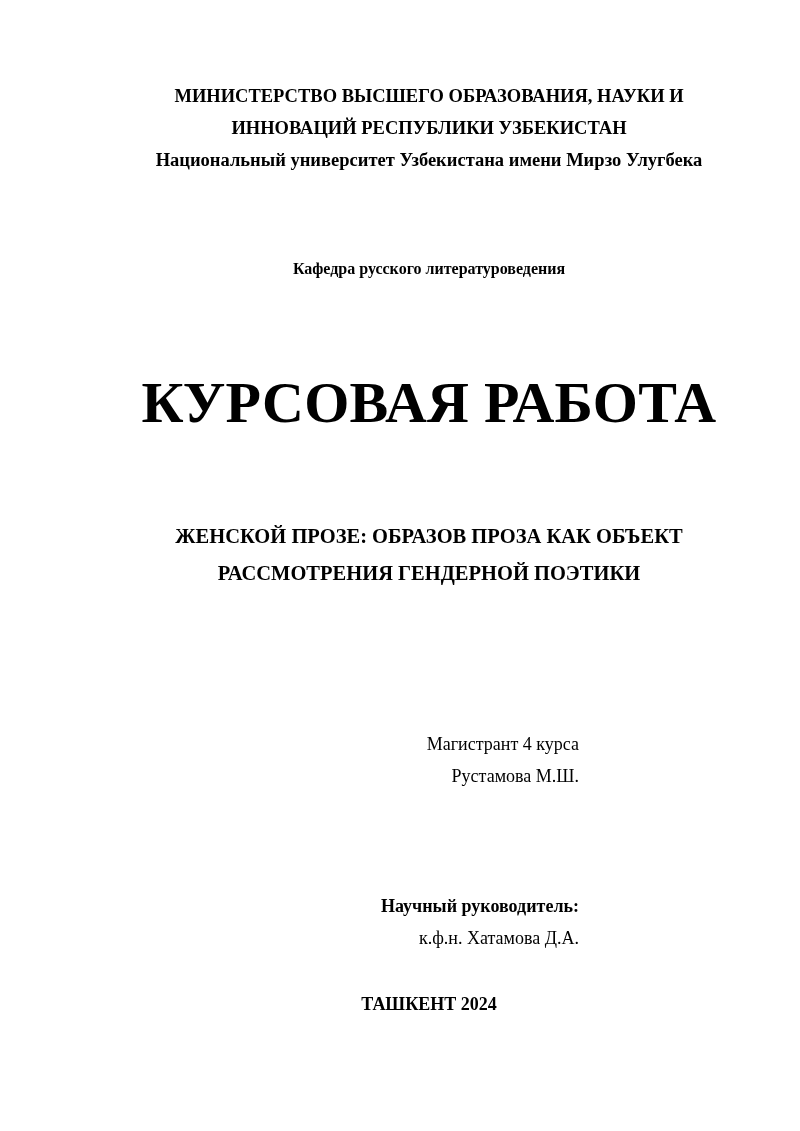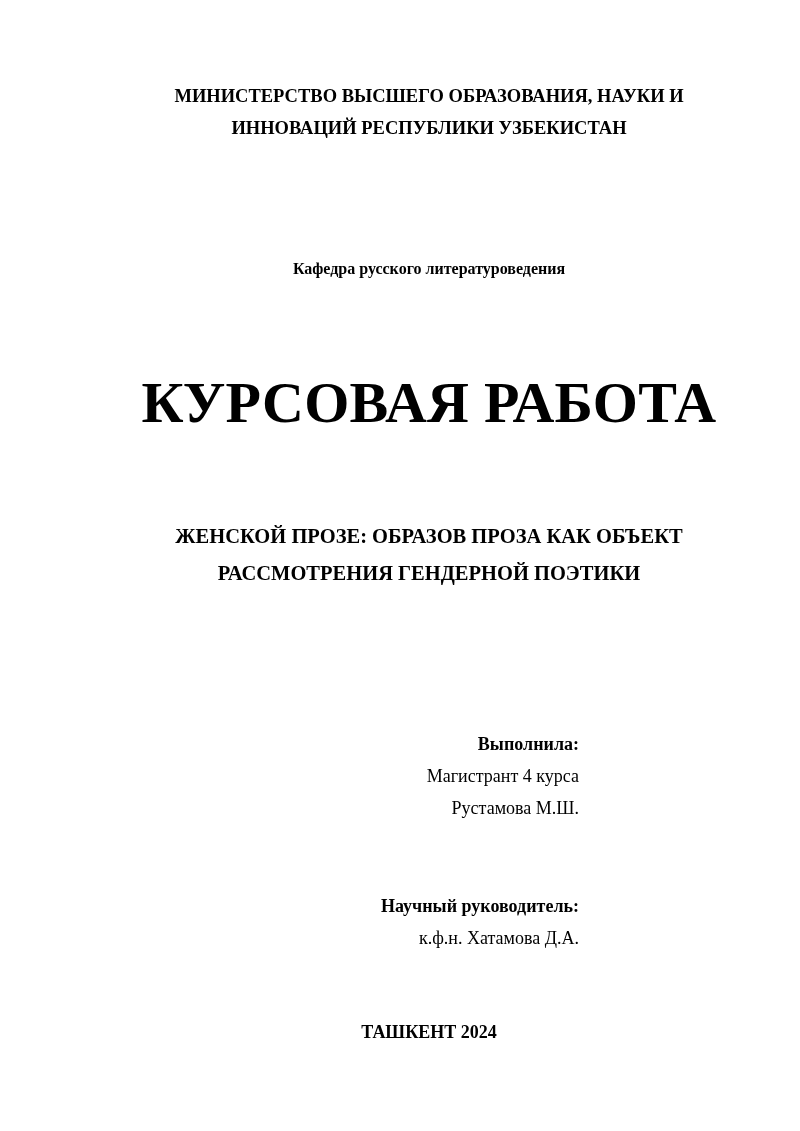--- a/index.html
+++ b/index.html
@@ -59,44 +59,43 @@
       font-size: 18px;
       line-height: 32px;
     }
     .right-block .bold { font-weight: bold; }
     .performer { top: 728px; }
     .supervisor { top: 890px; }
     .city-year {
       top: 988px;
       font-size: 18px;
       line-height: 32px;
-      margin-top: 28px;
     }
   </style>
 </head>
 <body>
 
 <div class="page">
 
   <div class="center-block header-block">
     <div>МИНИСТЕРСТВО ВЫСШЕГО ОБРАЗОВАНИЯ, НАУКИ И</div>
     <div>ИННОВАЦИЙ РЕСПУБЛИКИ УЗБЕКИСТАН</div>
+    <div>Национальный университет Узбекистана имени Мирзо Улугбека</div>
   </div>
 
   <div class="center-block dept">Кафедра русского литературоведения</div>
 
   <div class="center-block main-title">КУРСОВАЯ РАБОТА</div>
 
   <div class="center-block topic">
     <div>ЖЕНСКОЙ ПРОЗЕ: ОБРАЗОВ ПРОЗА КАК ОБЪЕКТ</div>
     <div>РАССМОТРЕНИЯ ГЕНДЕРНОЙ ПОЭТИКИ</div>
   </div>
 
   <div class="right-block performer">
-    <div class="bold">Выполнила:</div>
     <div>Магистрант 4 курса</div>
     <div>Рустамова М.Ш.</div>
   </div>
 
   <div class="right-block supervisor">
     <div class="bold">Научный руководитель:</div>
     <div>к.ф.н. Хатамова Д.А.</div>
   </div>
 
   <div class="center-block city-year">ТАШКЕНТ 2024</div>

